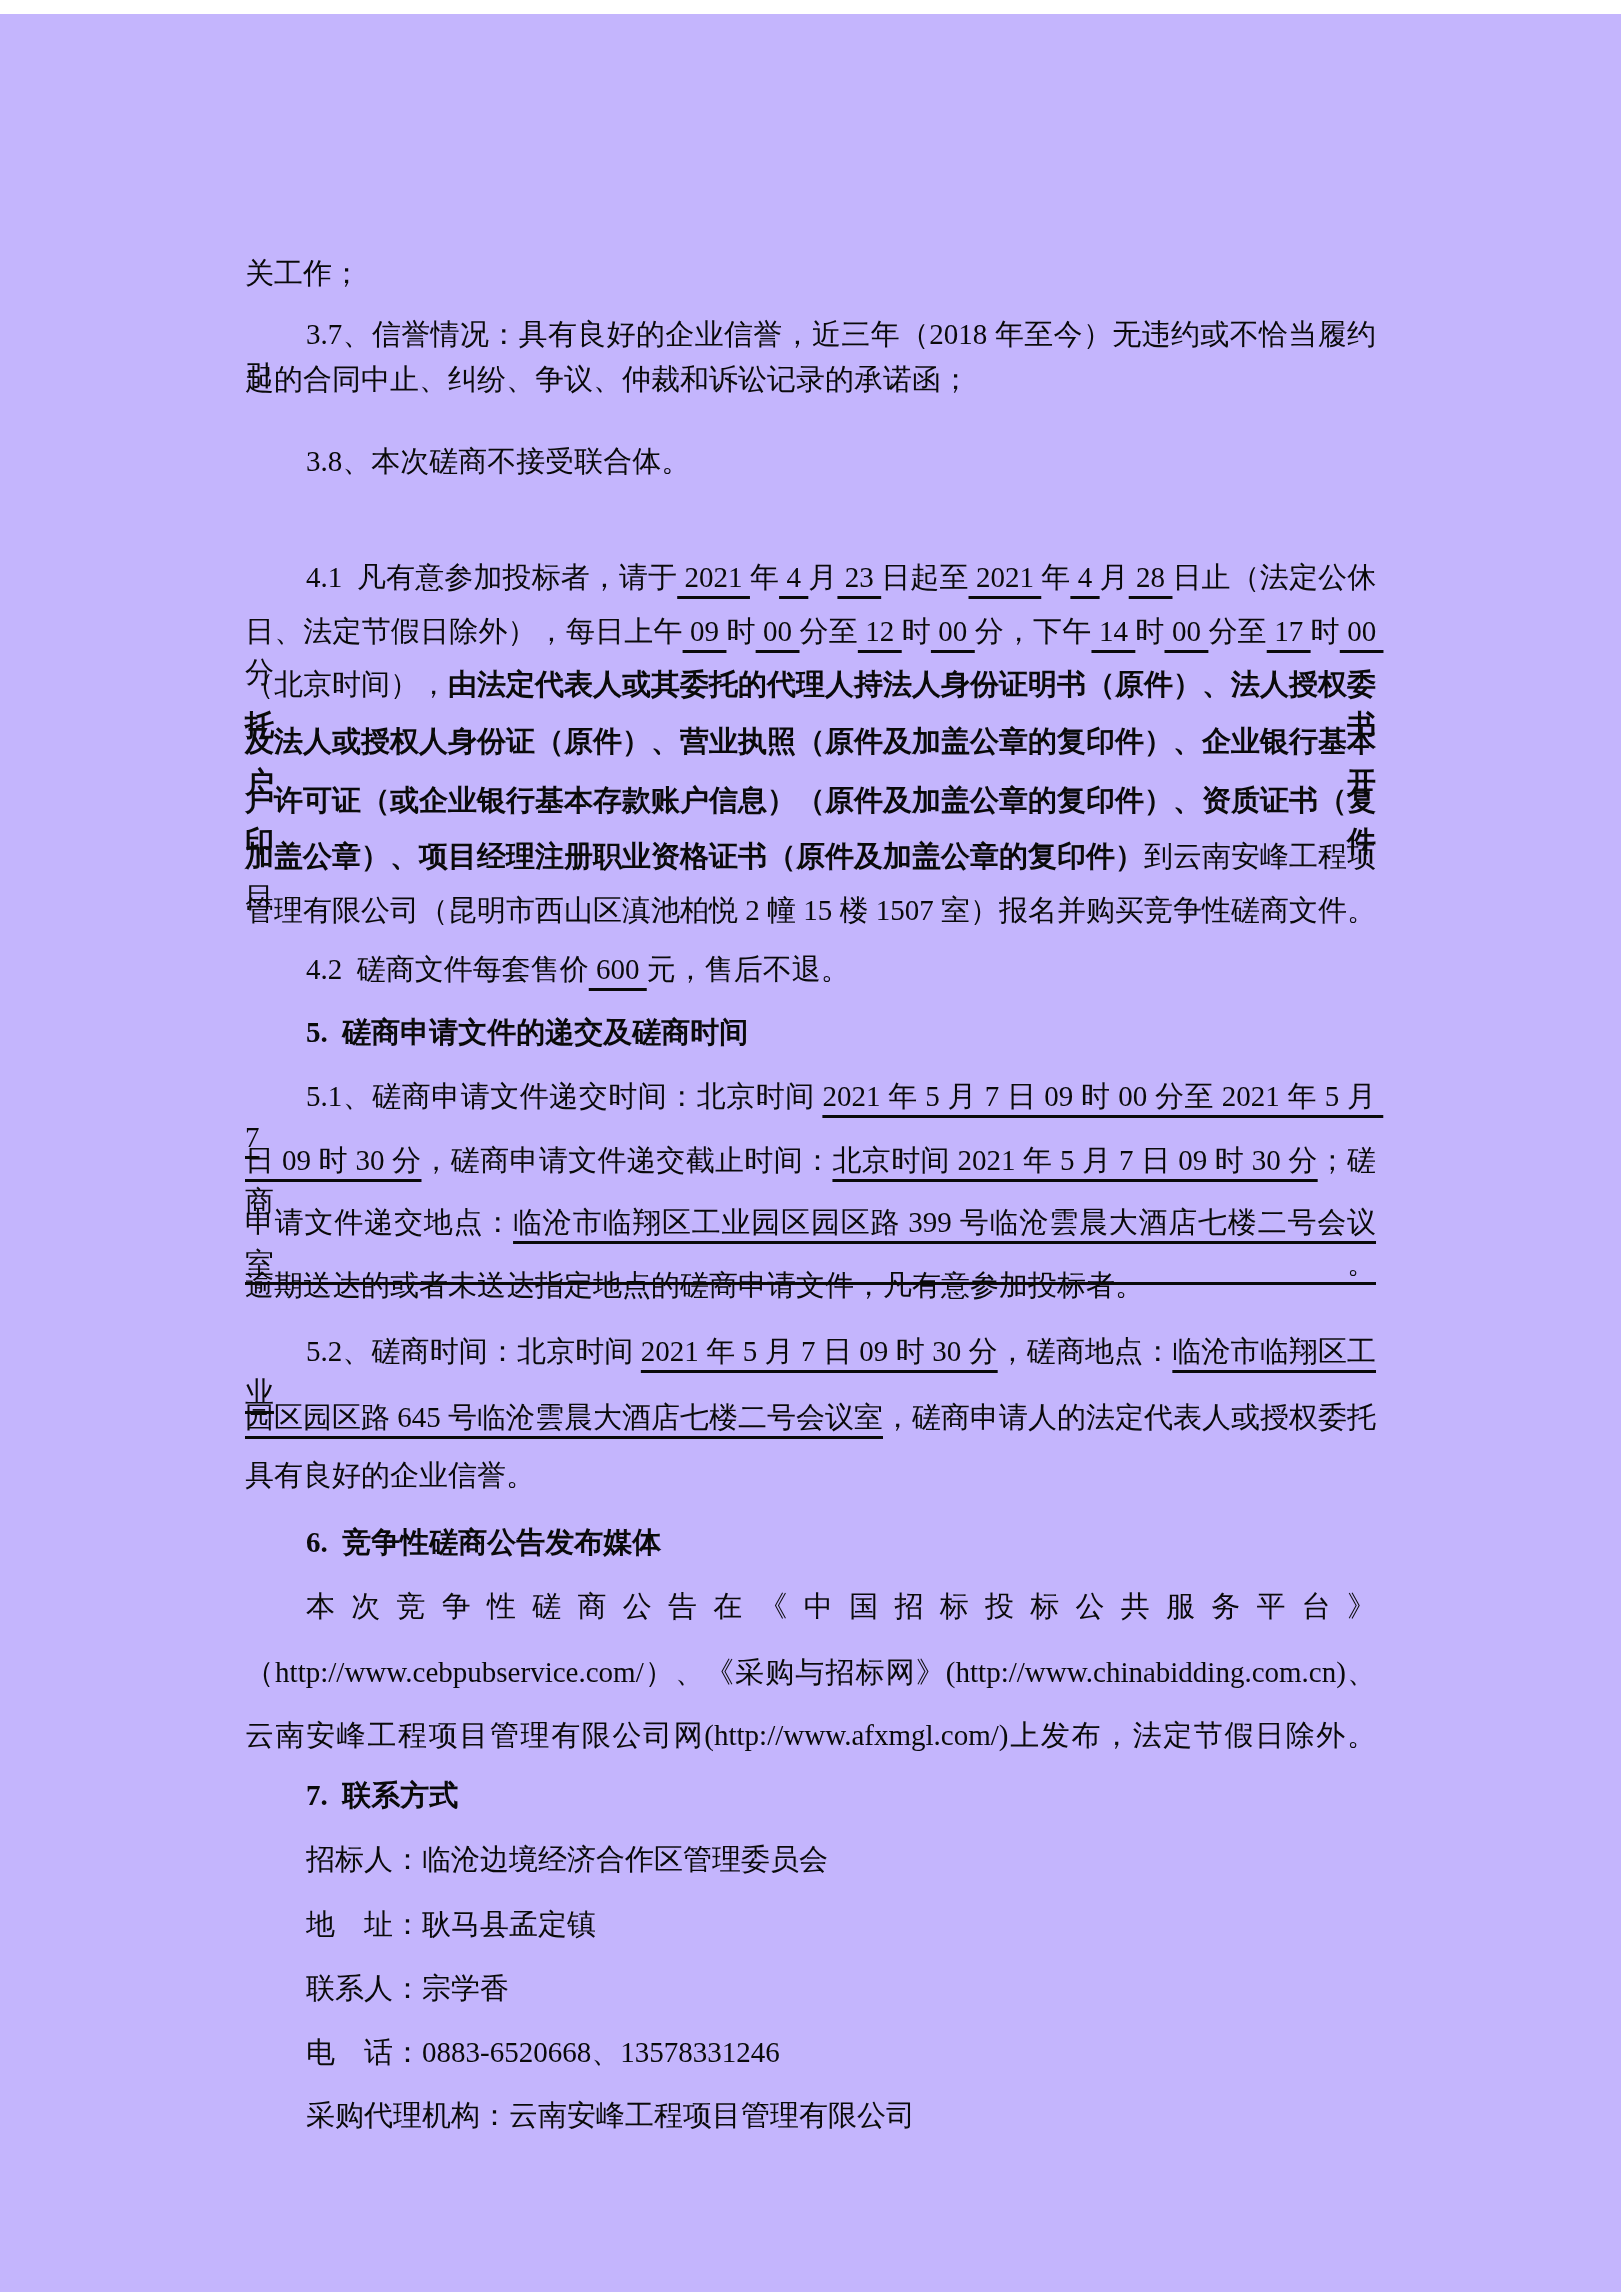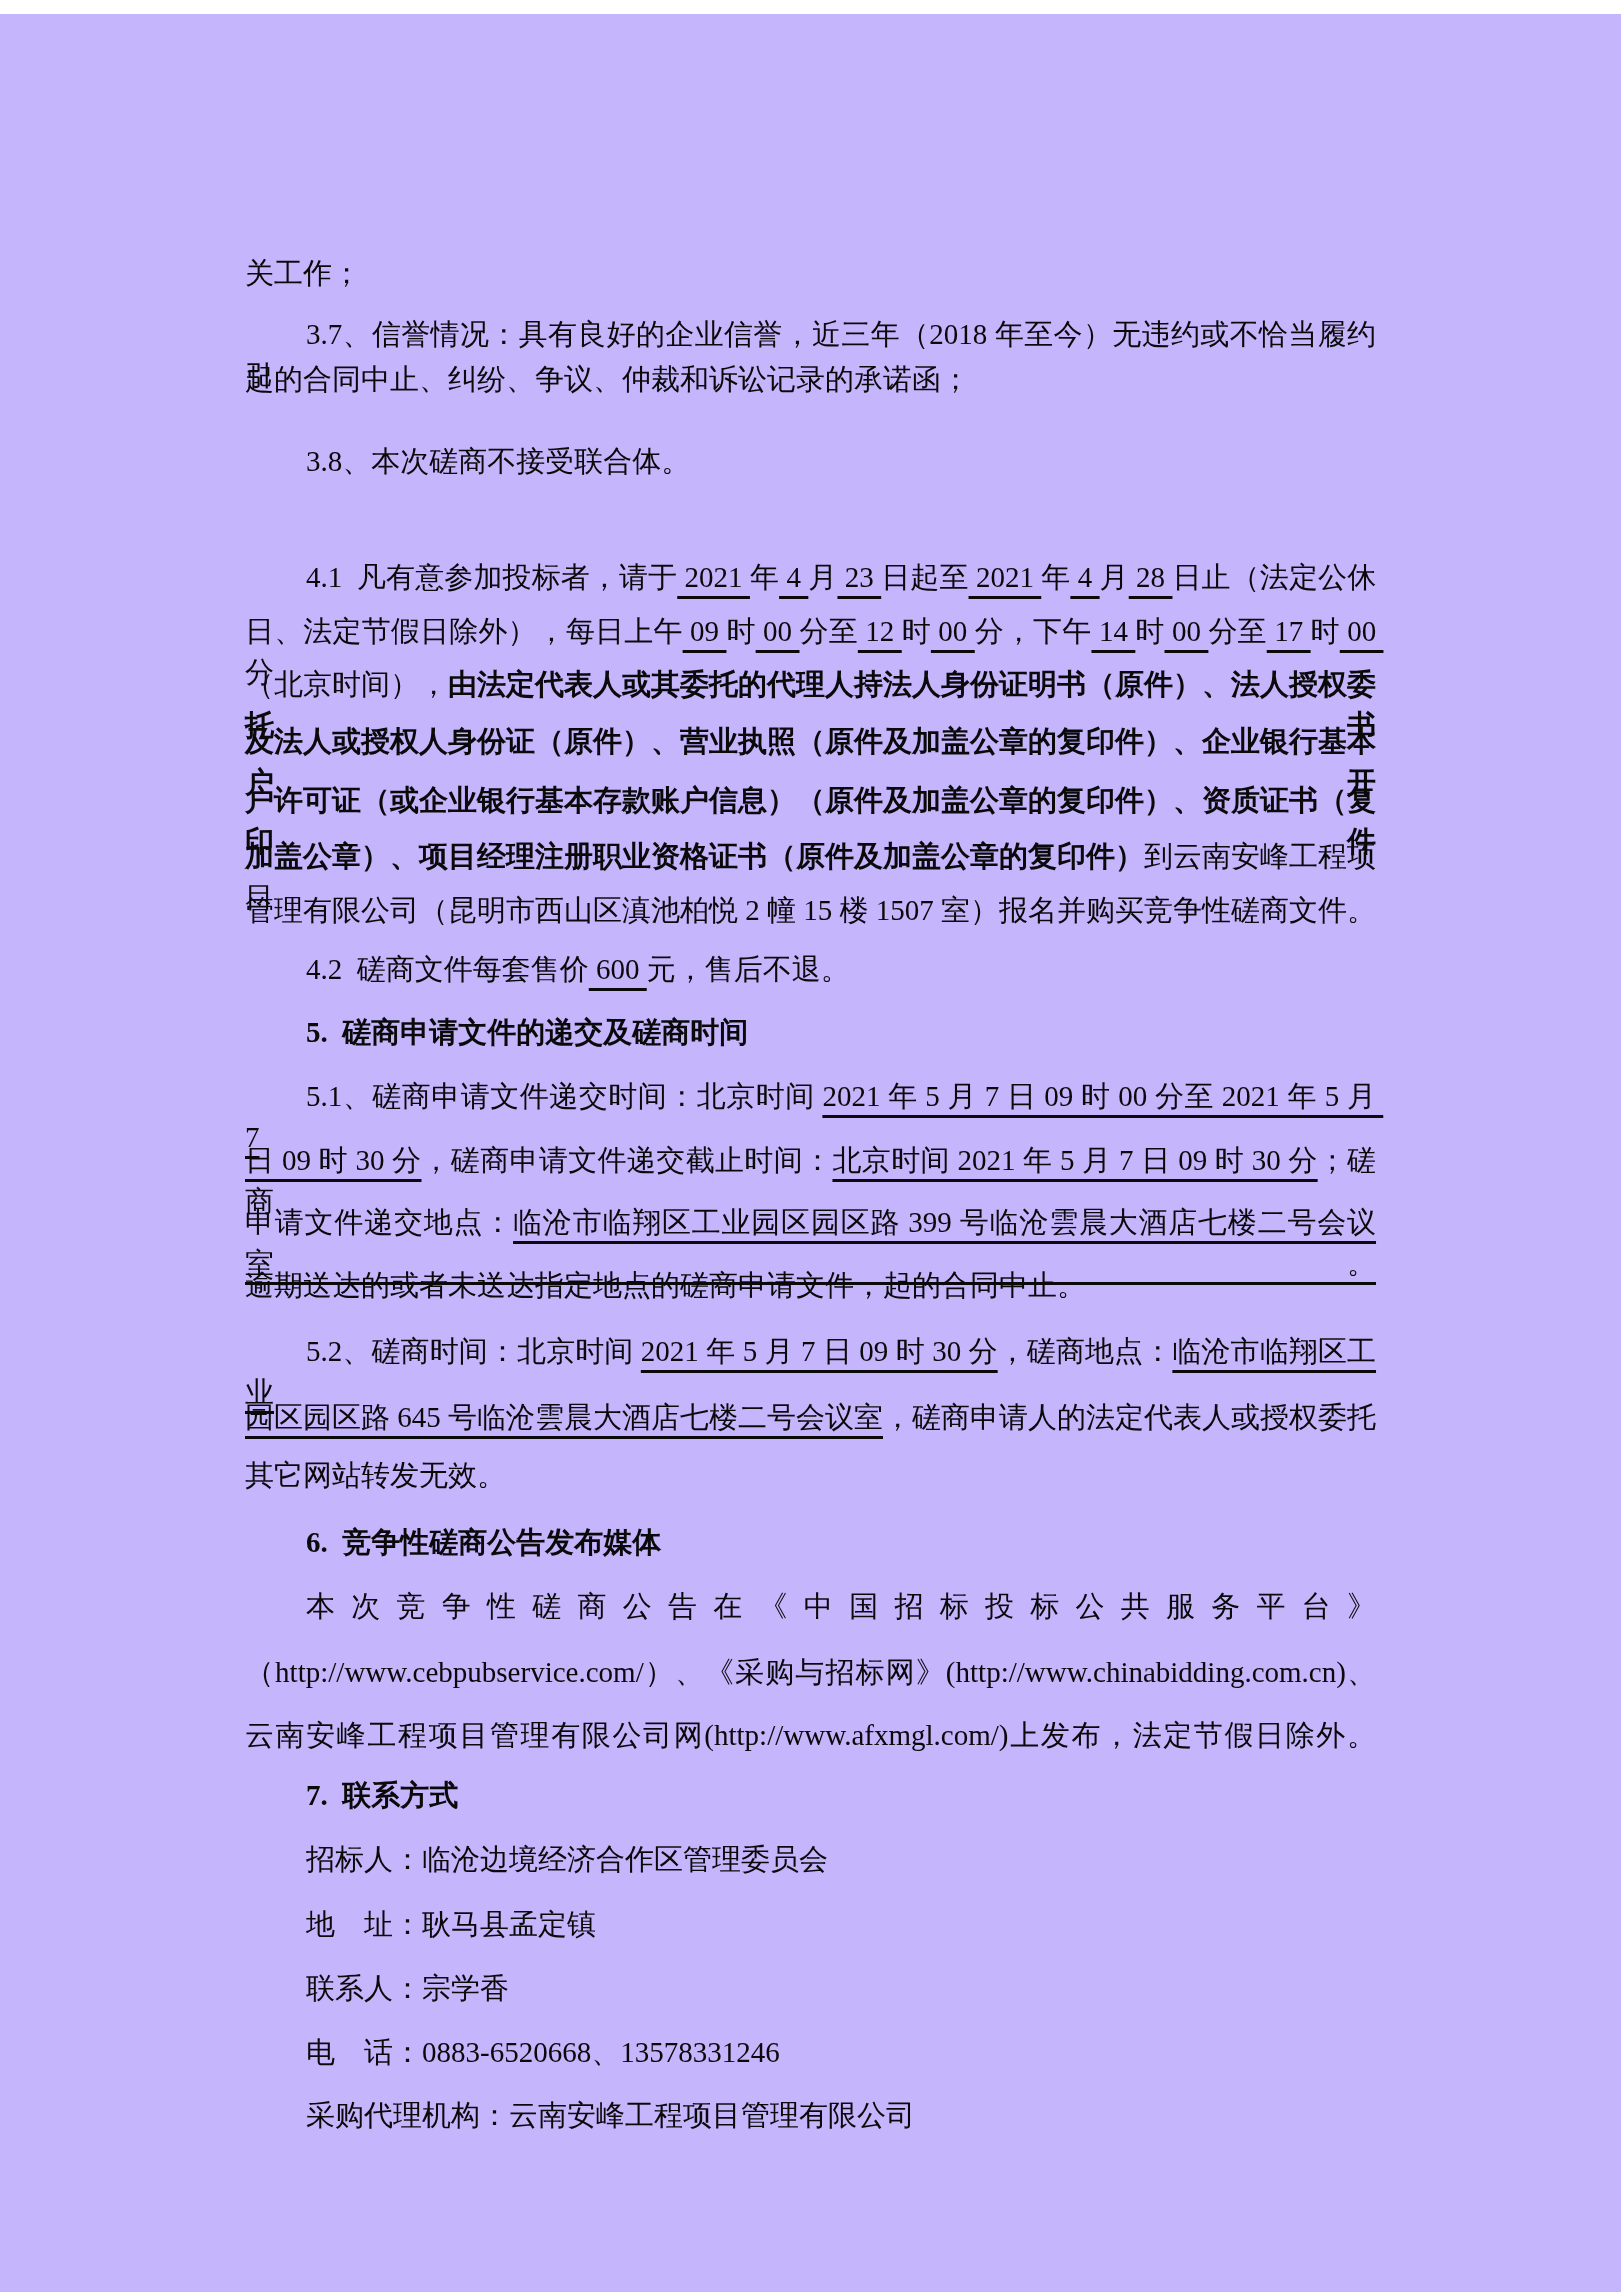--- a/index.html
+++ b/index.html
@@ -63,27 +63,27 @@
   <p class="line ind" style="top:906px"><span>4.2  磋商文件每套售价</span><span class="u"> 600 </span><span>元，售后不退。</span></p>
 
   <p class="line ind hd" style="top:969px"><span>5.  磋商申请文件的递交及磋商时间</span></p>
 
   <p class="line ind fill" style="top:1033px"><span>5.1、磋商申请文件递交时间：北京时间 </span><span class="u">2021 年 5 月 7 日 09 时 00 分至 2021 年 5 月 7</span></p>
 
   <p class="line fill" style="top:1097px"><span class="u">日 09 时 30 分</span><span>，磋商申请文件递交截止时间：</span><span class="u">北京时间 2021 年 5 月 7 日 09 时 30 分</span><span>；磋商</span></p>
 
   <p class="line fill" style="top:1159px"><span>申请文件递交地点：</span><span class="u">临沧市临翔区工业园区园区路 399 号临沧雲晨大酒店七楼二号会议室。</span></p>
 
-  <p class="line" style="top:1222px"><span>逾期送达的或者未送达指定地点的磋商申请文件，起的合同中止。</span></p>
+  <p class="line" style="top:1222px"><span>逾期送达的或者未送达指定地点的磋商申请文件，凡有意参加投标者。</span></p>
 
   <p class="line ind fill" style="top:1288px"><span>5.2、磋商时间：北京时间 </span><span class="u">2021 年 5 月 7 日 09 时 30 分</span><span>，磋商地点：</span><span class="u">临沧市临翔区工业</span></p>
 
   <p class="line fill" style="top:1354px"><span class="u">园区园区路 645 号临沧雲晨大酒店七楼二号会议室</span><span>，磋商申请人的法定代表人或授权委托</span></p>
 
-  <p class="line" style="top:1412px"><span>其它网站转发无效。</span></p>
+  <p class="line" style="top:1412px"><span>具有良好的企业信誉。</span></p>
 
   <p class="line ind hd" style="top:1479px"><span>6.  竞争性磋商公告发布媒体</span></p>
 
   <p class="line ind fill" style="top:1543px"><span>本次竞争性磋商公告在《中国招标投标公共服务平台》</span></p>
 
   <p class="line fill" style="top:1609px"><span>（http://www.cebpubservice.com/）、《采购与招标网》(http://www.chinabidding.com.cn)、</span></p>
 
   <p class="line fill" style="top:1672px"><span>云南安峰工程项目管理有限公司网(http://www.afxmgl.com/)上发布，法定节假日除外。</span></p>
 
   <p class="line ind hd" style="top:1732px"><span>7.  联系方式</span></p>

